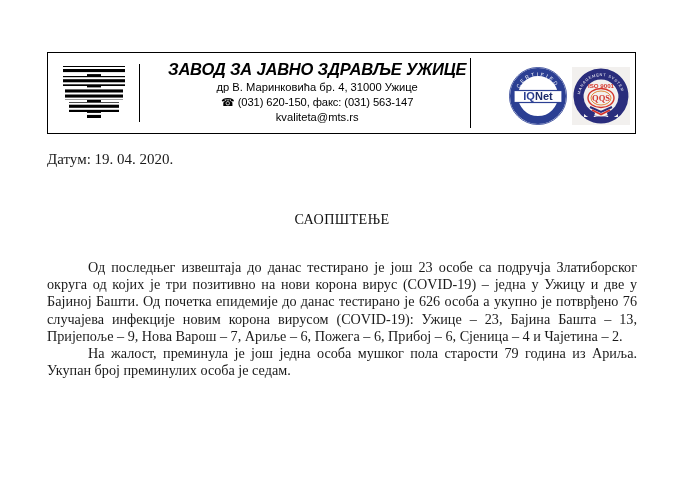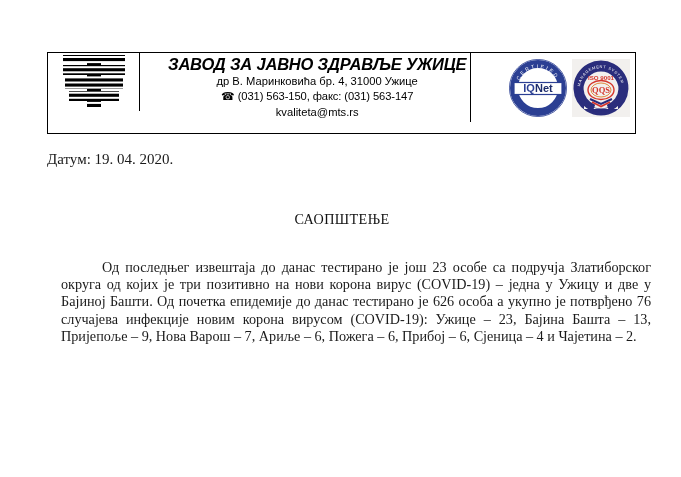--- a/index.html
+++ b/index.html
@@ -19,21 +19,21 @@
   
   .letterhead {
     position: absolute;
     left: 47px;
     top: 52px;
     width: 589px;
     height: 82px;
     border: 1.2px solid #000;
     box-sizing: border-box;
     display: flex;
-    align-items: flex-start;
+    align-items: center;
     background: #fff;
     gap: 24px;
   }
   .lh-cell-logo {
     width: 92px;
     border-right: 1.2px solid #000;
     box-sizing: border-box;
     display: flex;
     align-items: center;
     justify-content: center;
@@ -119,21 +119,21 @@
     top: 211px;
     width: 590px;
     text-align: center;
     font-size: 14.2px;
     font-weight: normal;
     letter-spacing: 0.4px;
     color: #111;
   }
   .body-text {
     position: absolute;
-    left: 61px;
+    left: 47px;
     top: 259px;
     width: 590px;
   }
   .body-text p {
     margin: 0;
     text-align: justify;
     text-justify: inter-word;
     font-size: 14.2px;
     line-height: 17.2px;
     text-indent: 41px;
@@ -180,21 +180,21 @@
           <rect x="0" y="48.9" width="66" height="2.0" fill="#fff"></rect>
           <rect x="0" y="54.0" width="66" height="2.0" fill="#fff"></rect>
         </g>
       </svg>
     </div>
   </div>
 
   <div class="lh-cell-text">
     <div class="org-name">ЗАВОД ЗА ЈАВНО ЗДРАВЉЕ УЖИЦЕ</div>
     <div class="org-line">др В. Маринковића бр. 4, 31000 Ужице</div>
-    <div class="org-line phone"><span class="tel-glyph">☎</span> <span>(031) 563-150, факс: (031) 563-147</span></div>
+    <div class="org-line phone"><span class="tel-glyph">☎</span> <span>(031) 620-150, факс: (031) 563-147</span></div>
     <div class="org-line">kvaliteta@mts.rs</div>
   </div>
 
   <div class="lh-cell-certs">
 
     <div class="badge">
       <svg viewBox="0 0 58 58" xmlns="http://www.w3.org/2000/svg">
         <defs>
           <path id="arcTop1" d="M9,29 A20,20 0 0,1 49,29"></path>
           <path id="arcBot1" d="M10,29 A19,19 0 0,0 48,29"></path>
@@ -239,13 +239,14 @@
 
   </div>
 </div>
 
 <div class="date-line">Датум: 19. 04. 2020.</div>
 
 <div class="doc-title">САОПШТЕЊЕ</div>
 
 <div class="body-text">
   <p>Од последњег извештаја до данас тестирано је још 23 особе са подручја Златиборског округа од којих је три позитивно на нови корона вирус (COVID-19) – једна у Ужицу и две у Бајиној Башти. Од почетка епидемије до данас тестирано је 626 особа а укупно је потврђено 76 случајева инфекције новим корона вирусом (COVID-19): Ужице – 23, Бајина Башта – 13, Пријепоље – 9, Нова Варош – 7, Ариље – 6, Пожега – 6, Прибој – 6, Сјеница – 4 и Чајетина – 2.</p>
+  <p>На жалост, преминула је још једна особа мушког пола старости 79 година из Ариља. Укупан број преминулих особа је седам.</p>
 </div>
 
 </body></html>

